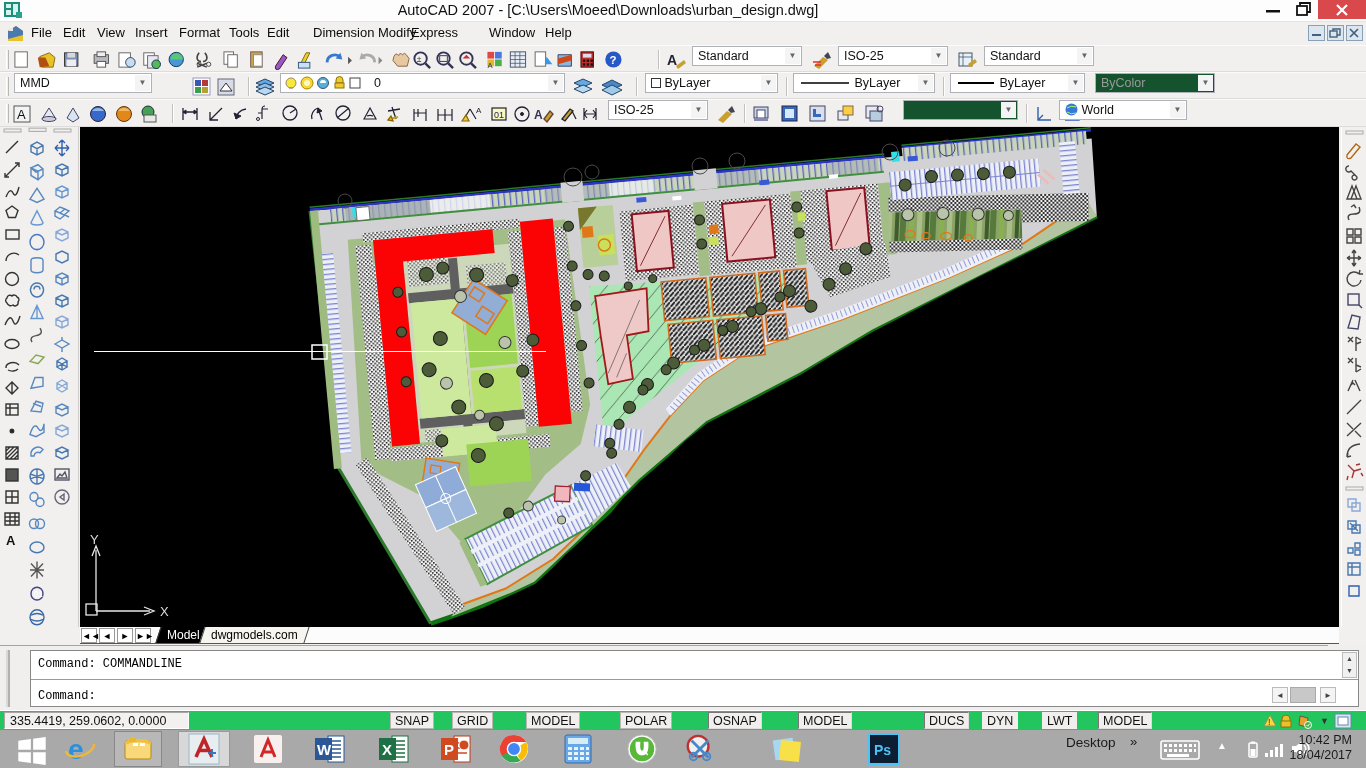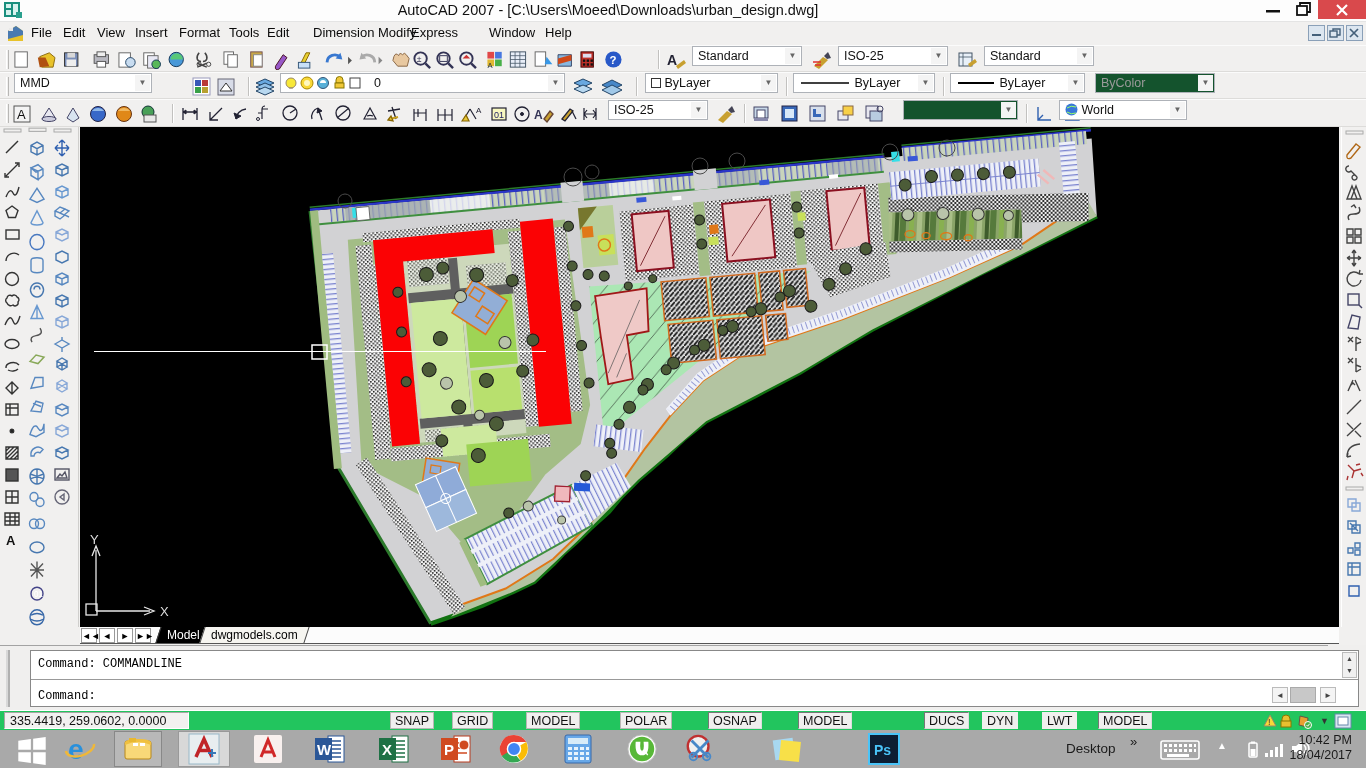--- a/index.html
+++ b/index.html
@@ -1051,21 +1051,21 @@
       <circle cx="24" cy="25" r="4" fill="none" stroke="#4888c8" stroke-width="2"></circle>
     </svg>
 <svg class="tk" style="left:770px" width="32" height="32" viewBox="0 0 32 32">
       <rect x="4" y="6" width="20" height="20" fill="#a8d8f0" transform="rotate(-8 14 16)"></rect>
       <rect x="10" y="8" width="20" height="20" fill="#f8e048" transform="rotate(6 20 18)"></rect>
     </svg>
 <svg class="tk" style="left:868px" width="32" height="32" viewBox="0 0 32 32">
       <rect x="1" y="1" width="30" height="30" fill="#0d1e33" stroke="#4ac4f8" stroke-width="2"></rect>
       <text x="6" y="22" font-size="14" fill="#4ac4f8" font-weight="bold">Ps</text>
     </svg>
-<div style="position:absolute;left:1066px;top:11px;font-size:13.5px;color:#1a1a1a">Desktop</div>
+<div style="position:absolute;left:1066px;top:5px;font-size:13.5px;color:#1a1a1a">Desktop</div>
 <div style="position:absolute;left:1130px;top:4px;font-size:13px;color:#1a1a1a">»</div>
 <svg style="position:absolute;left:1160px;top:9px" width="40" height="22" viewBox="0 0 40 22">
       <rect x="1" y="2" width="38" height="18" rx="2" fill="none" stroke="#fff" stroke-width="1.6"></rect>
       <g fill="#fff">
         <rect x="4" y="5" width="3" height="3"></rect>
         <rect x="9" y="5" width="3" height="3"></rect>
         <rect x="14" y="5" width="3" height="3"></rect>
         <rect x="19" y="5" width="3" height="3"></rect>
         <rect x="24" y="5" width="3" height="3"></rect>
         <rect x="29" y="5" width="3" height="3"></rect>

